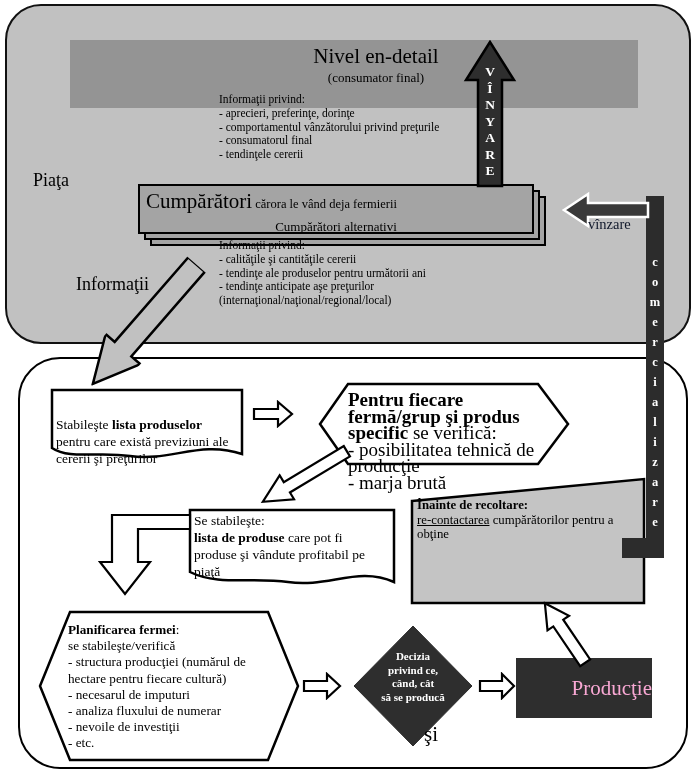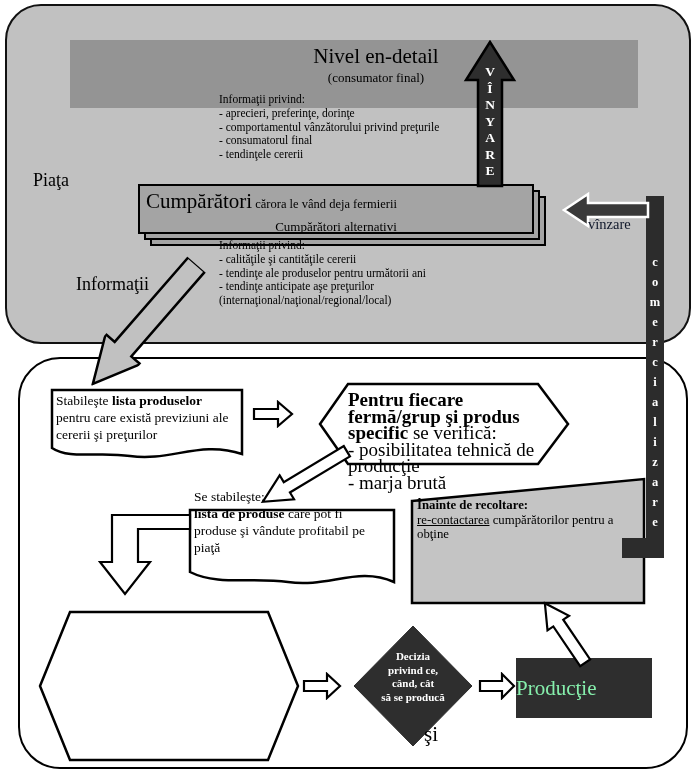--- a/index.html
+++ b/index.html
@@ -22,31 +22,31 @@
   .buyers-box{width:392px;height:46px;background:#a4a4a4;border:2px solid #000;box-sizing:content-box;}
   #buyers-main{left:138px;top:184px;padding-top:0;}
   #buyers-line1{padding-left:6px;font-size:21px;line-height:30px;}
   #buyers-line1 .suffix{font-size:12.5px;}
   #buyers-line2{text-align:center;font-size:13px;line-height:15px;}
   #informatii-label{left:76px;top:274px;font-size:18px;}
 
   #lower-container{left:18px;top:357px;width:666px;height:408px;background:#fff;
                    border:2px solid #000;border-radius:42px;}
 
-  .doc-text{font-size:13.5px;line-height:17px;}
+  .doc-text{font-size:13.5px;line-height:17px;margin-top:24px;}
   #boxA-text{left:56px;top:392px;width:182px;}
   #hexB-text{left:348px;top:392px;width:200px;font-size:19px;line-height:16.5px;}
   #boxC-text{left:194px;top:488px;width:192px;}
   #grayD-text{left:417px;top:498px;width:224px;font-size:12.8px;line-height:14.6px;}
   #hexE-text{left:68px;top:622px;width:196px;font-size:13.2px;line-height:16.2px;}
   #diamond-text{left:362px;top:650px;width:102px;text-align:center;color:#fff;
                 font-weight:bold;font-size:11px;line-height:13.5px;}
   #si-label{left:424px;top:722px;font-size:21px;}
-  #prod-box{left:516px;top:658px;width:136px;height:60px;background:#2e2e2e;color:#86efac;
-            text-align:left;font-size:21px;line-height:60px;}
+  #prod-box{left:516px;top:658px;width:136px;height:60px;background:#2e2e2e;color:#f9a8d4;
+            text-align:right;font-size:21px;line-height:60px;}
   #comerc-bar{left:646px;top:196px;width:18px;height:362px;background:#2c2c2c;}
   #comerc-letters{left:646px;top:252px;width:18px;text-align:center;color:#fff;
                   font-size:12.5px;line-height:20px;font-weight:bold;}
   #stub{left:622px;top:538px;width:28px;height:20px;background:#2c2c2c;}
   #vinzare-up-letters{left:462px;top:64px;width:56px;text-align:center;color:#fff;
                       font-weight:bold;font-size:13.5px;line-height:16.5px;}
   #vinzare-left-label{left:588px;top:199px;width:60px;color:#0f172a;font-size:14.5px;margin-top:17px;}
   #big-gray-arrow{left:64px;top:302px;width:160px;height:46px;transform:rotate(131deg);}
   #diagBC{left:252px;top:461px;width:104px;height:32px;transform:rotate(149deg);}
   #arrowGD{left:527px;top:618px;width:76px;height:30px;transform:rotate(-124deg);}
@@ -138,20 +138,30 @@
   </svg>
   <div id="grayD-text" class="abs">
     <div class="b">Înainte de recoltare:</div>
     <div><span class="u">re-contactarea</span><span> cumpărătorilor pentru a obţine</span></div>
   </div>
   <div id="stub" class="abs"></div>
 
   <svg class="abs" style="left:38px;top:610px;" width="262" height="152">
     <polygon points="32,2 230,2 260,76 230,150 32,150 2,76" fill="#fff" stroke="#000" stroke-width="2.5"></polygon>
   </svg>
+  <div id="hexE-text" class="abs">
+    <span class="b">Planificarea fermei</span><span>:</span>
+    <div class="pre">se stabileşte/verifică
+- structura producţiei (numărul de
+  hectare pentru fiecare cultură)
+- necesarul de imputuri
+- analiza fluxului de numerar
+- nevoile de investiţii
+- etc.</div>
+  </div>
 
   <svg class="abs" style="left:302px;top:672px;" width="40" height="28">
     <polygon points="2,9 25,9 25,2 38,14 25,26 25,19 2,19" fill="#fff" stroke="#000" stroke-width="2.2"></polygon>
   </svg>
 
   <svg class="abs" style="left:352px;top:624px;" width="122" height="124">
     <polygon points="61,2 120,62 61,122 2,62" fill="#2e2e2e" stroke="#2e2e2e"></polygon>
   </svg>
   <div id="diamond-text" class="abs pre">Decizia
 privind ce,

